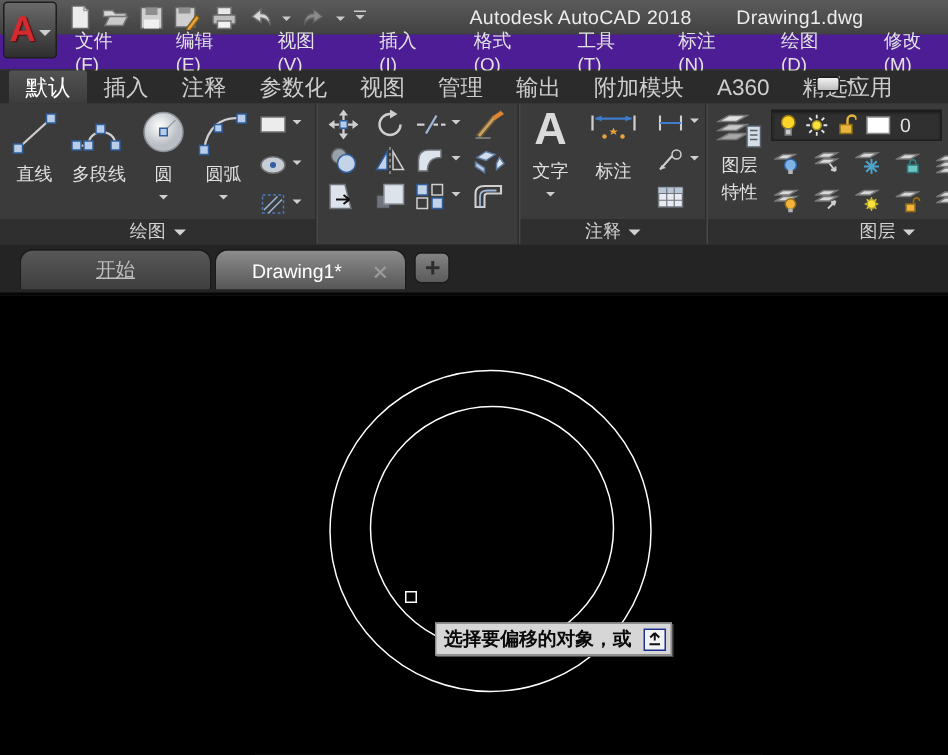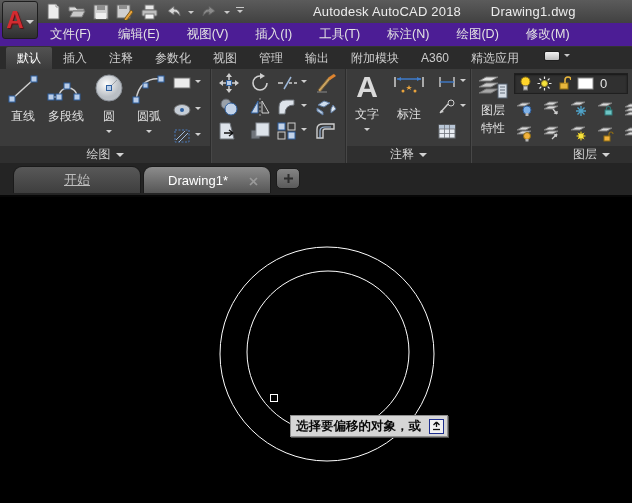--- a/index.html
+++ b/index.html
@@ -28,21 +28,21 @@
 
   
   .menubar { left:0; top:23px; width:632px; height:24px; background:#4c1d95;
     display:flex; align-items:center; padding-left:50px; gap:27px;
     border-bottom:1px solid #333; }
   .menu-item { font-size:12.5px; color:#e3e3e3; cursor:default; }
 
   
   .rtabs { left:0; top:47px; width:632px; height:22px; background:#2b2b2b;
     display:flex; align-items:flex-end; padding-left:6px; }
-  .rtab { height:22px; padding:0 11px; font-size:12px; color:#cdcdcd;
+  .rtab { height:22px; padding:0 11px; font-size:15px; color:#cdcdcd;
     display:flex; align-items:center; }
   .rtab.active { background:linear-gradient(#525252,#3c3c3c); color:#ffffff;
     border-radius:2px 2px 0 0; }
   .ribbon-min { position:absolute; right:62px; top:4px; display:flex; align-items:center; gap:4px; }
   .ribbon-min .pill { width:16px; height:10px; background:linear-gradient(#f2f2f2,#bdbdbd);
     border:1px solid #1f1f1f; border-radius:2px; }
 
   
   .ribbon { left:0; top:69px; width:632px; height:94px; background:#3b3b3b; }
   .panel { position:absolute; top:0; height:94px; border-right:1px solid #2c2c2c; }
@@ -144,20 +144,21 @@
   <div class="abs logo">
     <span class="logo-a">A</span>
     <span class="logo-caret"></span>
   </div>
 
   <div class="abs menubar">
     <span class="menu-item">文件(F)</span>
     <span class="menu-item">编辑(E)</span>
     <span class="menu-item">视图(V)</span>
     <span class="menu-item">插入(I)</span>
+    <span class="menu-item">格式(O)</span>
     <span class="menu-item">工具(T)</span>
     <span class="menu-item">标注(N)</span>
     <span class="menu-item">绘图(D)</span>
     <span class="menu-item">修改(M)</span>
   </div>
 
   <div class="abs rtabs">
     <span class="rtab active">默认</span>
     <span class="rtab">插入</span>
     <span class="rtab">注释</span>

